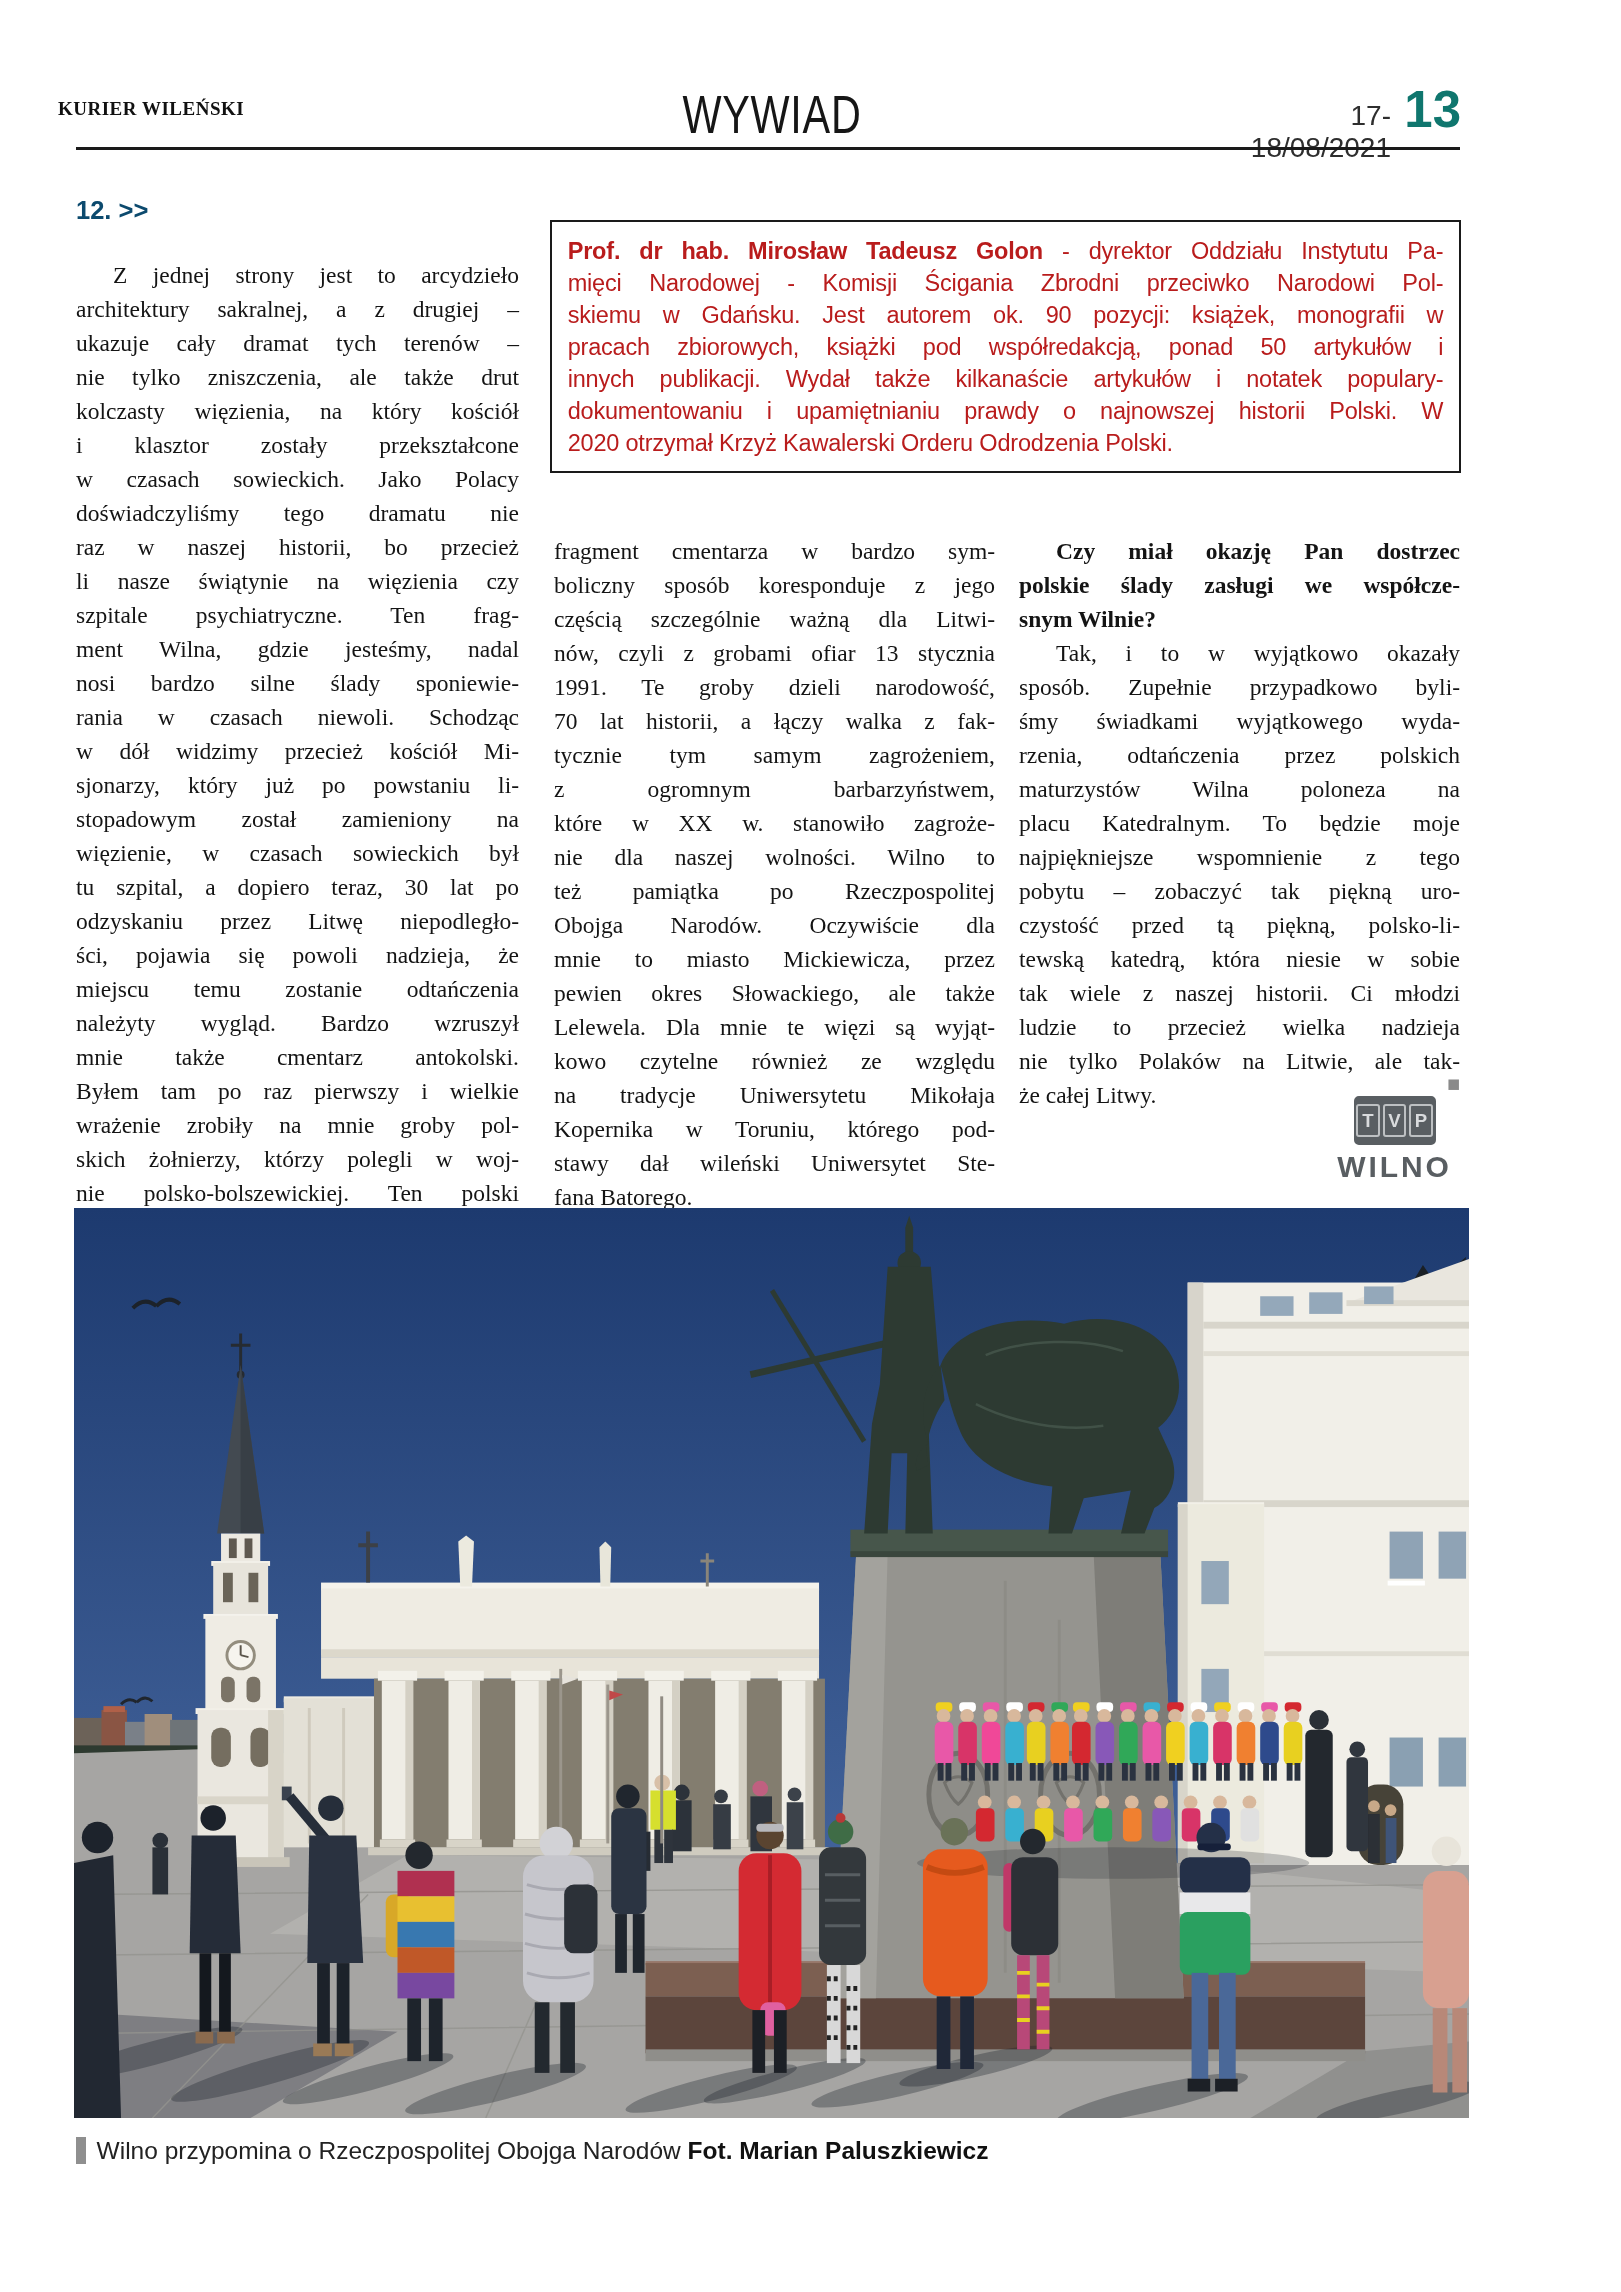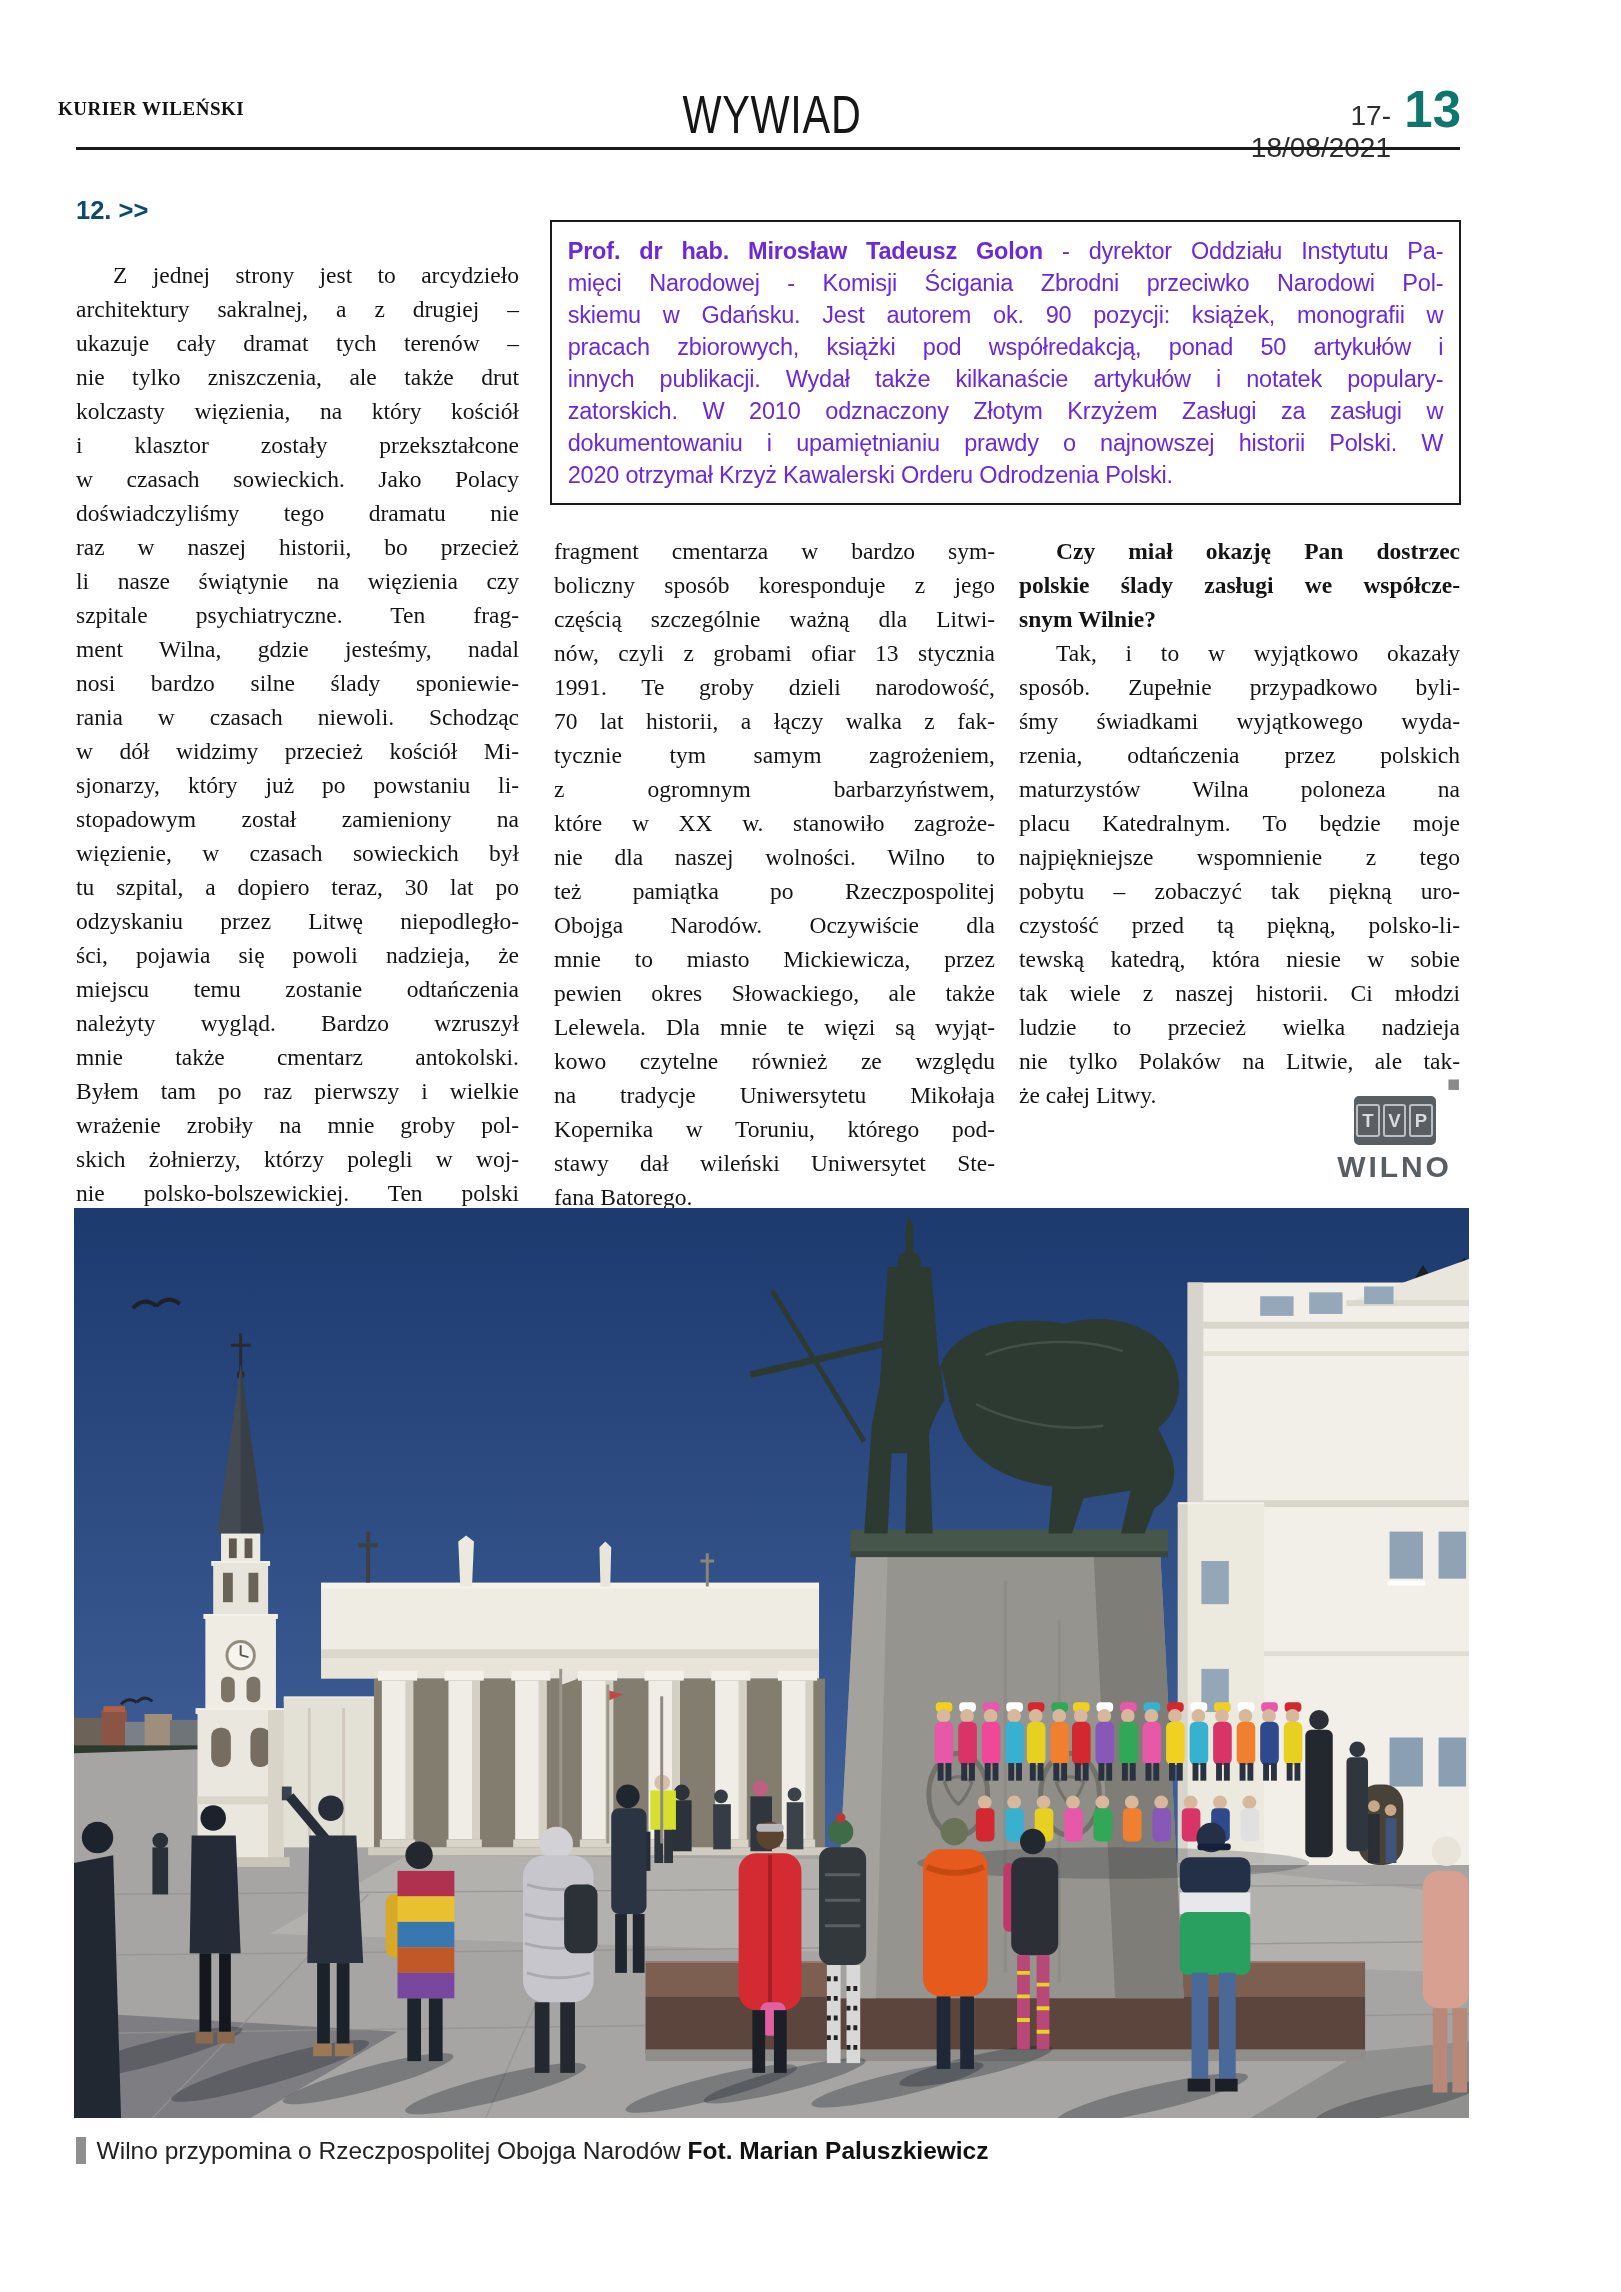--- a/index.html
+++ b/index.html
@@ -28,21 +28,21 @@
   .indent .line:first-child{text-indent:37px;}
   .col1{left:76px;top:242px;width:443px;margin-top:16px;}
   .col2{left:554px;top:534px;width:441px;}
   .col3{left:1019px;top:534px;width:441px;}
   .question{font-weight:bold;}
   .endmark{position:absolute;right:0;top:540px;font-size:21.6px;color:#8a8a8a;line-height:21.6px;}
 
   
   .bio-box{left:550px;top:220px;width:911px;box-sizing:border-box;border:2px solid #1a1a1a;
            padding:12.7px 15.7px;font-family:"Liberation Sans",sans-serif;font-size:23.5px;
-           letter-spacing:-0.2px;line-height:32px;color:#6d28d9;}
+           letter-spacing:-0.2px;line-height:32px;color:#b91c1c;}
   .bio-box .b{font-weight:bold;}
 
   
   .tvp-logo{left:1328px;top:1096px;width:133px;text-align:center;}
   .tvp-box{margin:0 auto;width:82px;height:49px;background:#595e62;border-radius:4.9px;
            display:flex;align-items:center;justify-content:center;gap:2.9px;box-sizing:border-box;
            border:2.9px solid #595e62;}
   .tvp-cell{display:inline-block;border:2px solid #bdc0c2;border-radius:2.9px;width:19.6px;height:29px;
            line-height:29px;font-family:"Liberation Sans",sans-serif;font-weight:bold;font-size:18.6px;
            color:#d9dbdd;text-align:center;}
@@ -104,21 +104,20 @@
       <div class="line">nie polsko-bolszewickiej. Ten polski</div>
     </div>
 
   <div class="abs bio-box lastleft">
     <div class="line"><span class="b">Prof. dr hab. Mirosław Tadeusz Golon</span><span> - dyrektor Oddziału Instytutu Pa-</span></div>
     <div>
         <div class="line">mięci Narodowej - Komisji Ścigania Zbrodni przeciwko Narodowi Pol-</div>
         <div class="line">skiemu w Gdańsku. Jest autorem ok. 90 pozycji: książek, monografii w</div>
         <div class="line">pracach zbiorowych, książki pod współredakcją, ponad 50 artykułów i</div>
         <div class="line">innych publikacji. Wydał także kilkanaście artykułów i notatek populary-</div>
-        <div class="line">zatorskich. W 2010 odznaczony Złotym Krzyżem Zasługi za zasługi w</div>
         <div class="line">dokumentowaniu i upamiętnianiu prawdy o najnowszej historii Polski. W</div>
         <div class="line">2020 otrzymał Krzyż Kawalerski Orderu Odrodzenia Polski.</div>
       </div>
   </div>
 
   <div class="abs text-col col2 lastleft">
       <div class="line">fragment cmentarza w bardzo sym-</div>
       <div class="line">boliczny sposób koresponduje z jego</div>
       <div class="line">częścią szczególnie ważną dla Litwi-</div>
       <div class="line">nów, czyli z grobami ofiar 13 stycznia</div>

